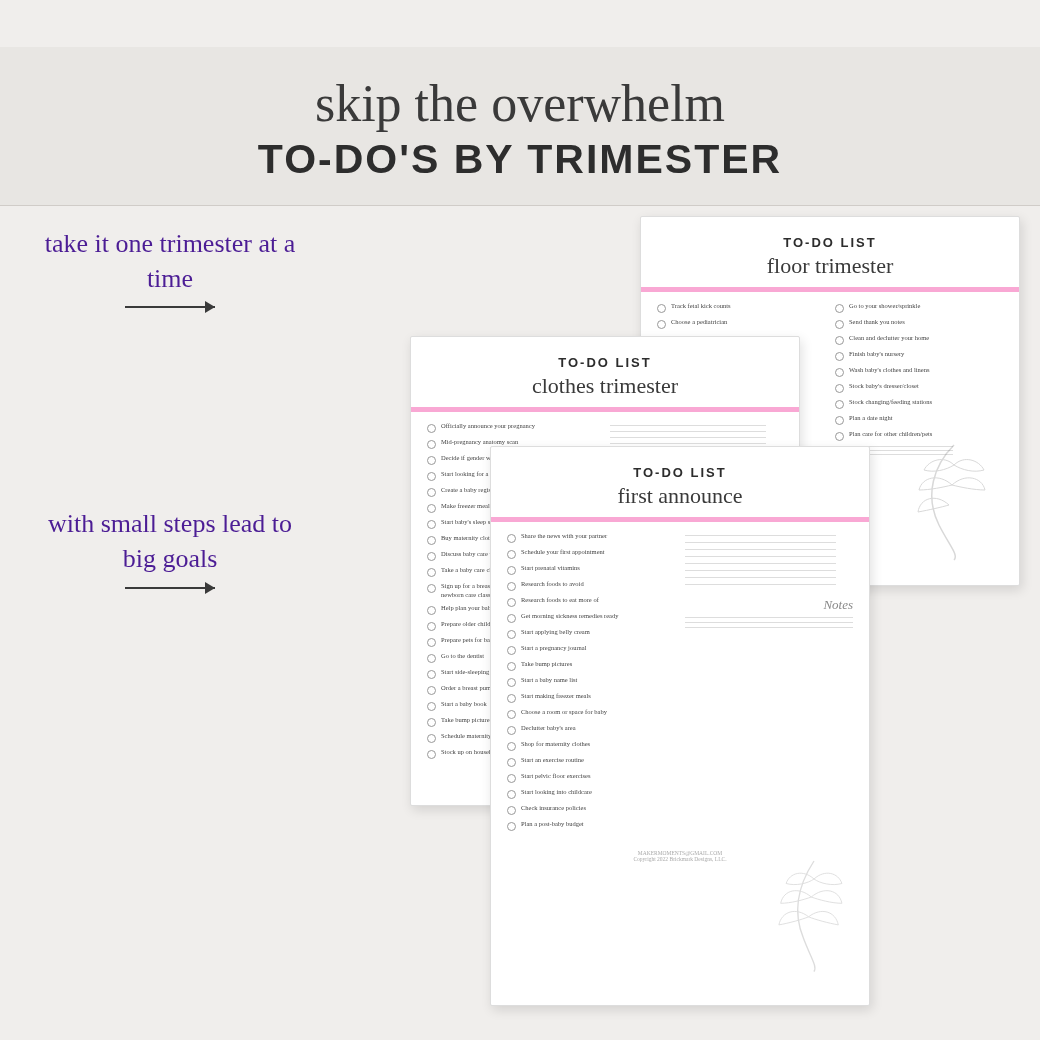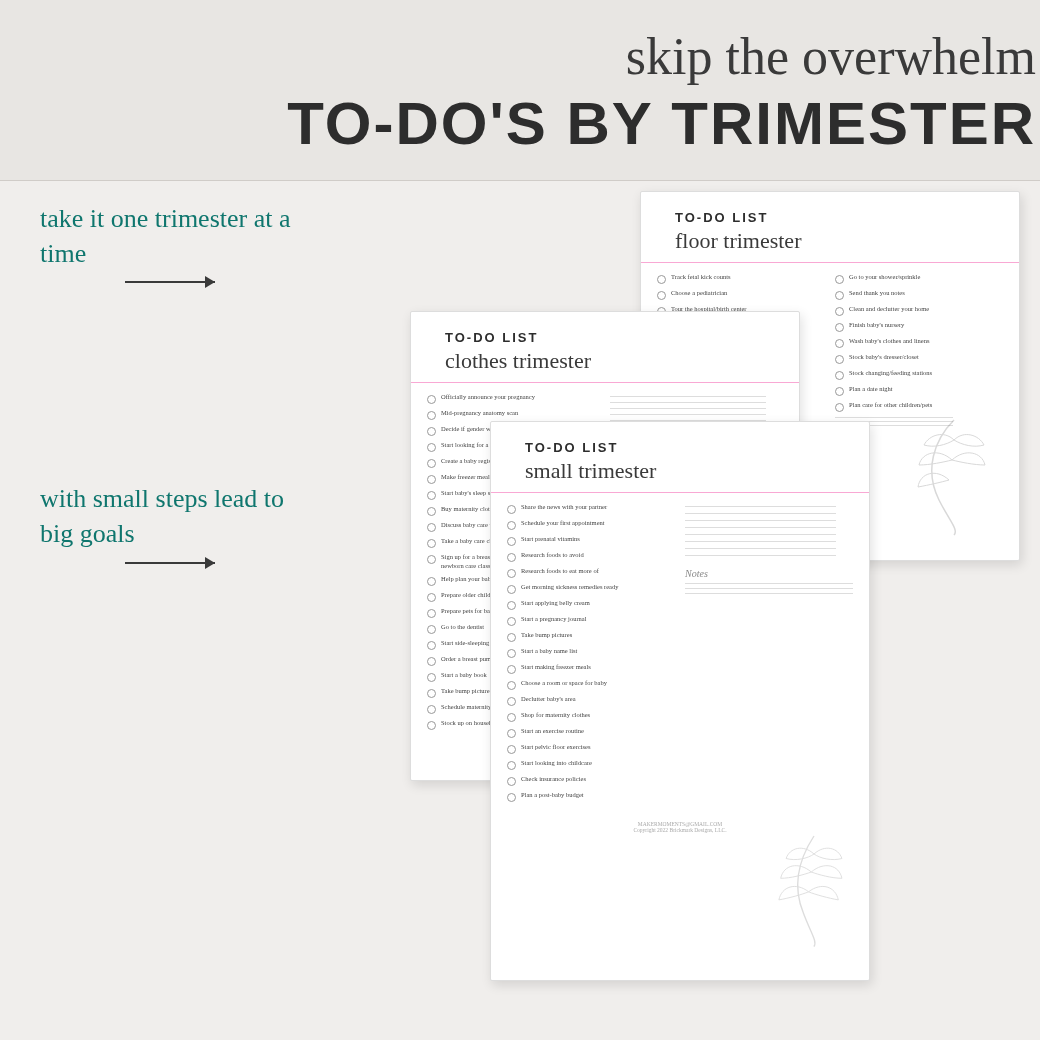--- a/index.html
+++ b/index.html
@@ -8,58 +8,60 @@
       width: 1040px;
       height: 1040px;
       overflow: hidden;
       background: #f0eeec;
       font-family: Georgia, serif;
     }
 
     
     .header {
       background: #e8e6e3;
-      text-align: right;
-      padding: 28px 4px 22px;
+      text-align: center;
+      padding: 28px 33px 22px;
       border-bottom: 1px solid #d0ccc8;
+      margin-top: 47px;
     }
 
     .header-script {
       font-family: 'Brush Script MT', cursive;
       font-size: 52px;
       color: #3a3a3a;
       line-height: 1.1;
       display: block;
       margin-bottom: 4px;
     }
 
     .header-bold {
       font-family: Arial Black, Arial, sans-serif;
       font-weight: 900;
-      font-size: 60px;
+      font-size: 41px;
       color: #2d2d2d;
       text-transform: uppercase;
       letter-spacing: 2px;
       display: block;
     }
 
     
     .main {
       background: #f0eeec;
       padding: 30px 40px;
       display: flex;
       flex-direction: column;
       height: calc(1040px - 195px);
       position: relative;
     }
 
     .text-block {
       font-size: 26px;
-      color: #0f766e;
+      color: #4c1d95;
       line-height: 1.35;
+      text-align: center;
     }
 
     .arrow-row {
       display: flex;
       align-items: center;
       justify-content: center;
       margin: 10px 0;
     }
 
     .arrow-line {
@@ -128,23 +130,23 @@
     
     .doc-first {
       width: 380px;
       height: 560px;
       top: 230px;
       left: 130px;
       z-index: 3;
     }
 
     .doc-header {
-      padding: 16px 34px 8px;
-      text-align: left;
-      border-bottom: 1px solid #f9a8d4;
+      padding: 16px 8px 8px;
+      text-align: center;
+      border-bottom: 5px solid #f9a8d4;
     }
 
     .doc-title-bold {
       font-family: Arial Black, Arial, sans-serif;
       font-weight: 900;
       font-size: 13px;
       letter-spacing: 2px;
       text-transform: uppercase;
       color: #2d2d2d;
     }
@@ -200,24 +202,25 @@
     .leaf-decor {
       position: absolute;
       bottom: 20px;
       right: 15px;
       opacity: 0.25;
       width: 100px;
       height: 130px;
     }
 
     .notes-label {
-      font-size: 10px;
+      font-size: 13px;
       color: #888;
       margin-bottom: 4px;
       font-style: italic;
+      text-align: right;
     }
 
     .notes-line {
       height: 1px;
       background: #ddd;
       margin-bottom: 4px;
     }
 
     .footer-text {
       font-size: 5.5px;
@@ -449,21 +452,21 @@
           <div class="doc-line" style="width:90%;margin-bottom:5px;"></div>
           <div class="doc-line" style="width:90%;margin-bottom:5px;"></div>
           <div class="doc-line" style="width:90%;margin-bottom:5px;"></div>
         </div>
       </div>
     </div>
 
     <div class="doc-card doc-first">
       <div class="doc-header">
         <span class="doc-title-bold">TO-DO LIST</span>
-        <span class="doc-title-script">small trimester</span>
+        <span class="doc-title-script">first announce</span>
       </div>
       <div class="doc-body">
         <div class="doc-col">
           <div class="doc-item">
               <div class="doc-checkbox"></div>
               <span class="doc-text">Share the news with your partner</span>
             </div>
           <div class="doc-item">
               <div class="doc-checkbox"></div>
               <span class="doc-text">Schedule your first appointment</span>

